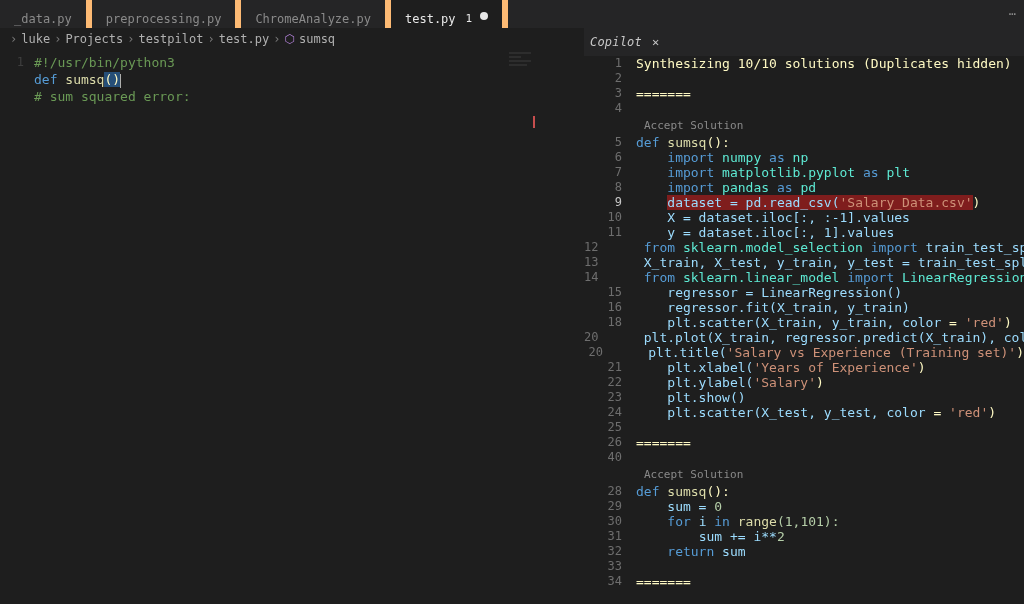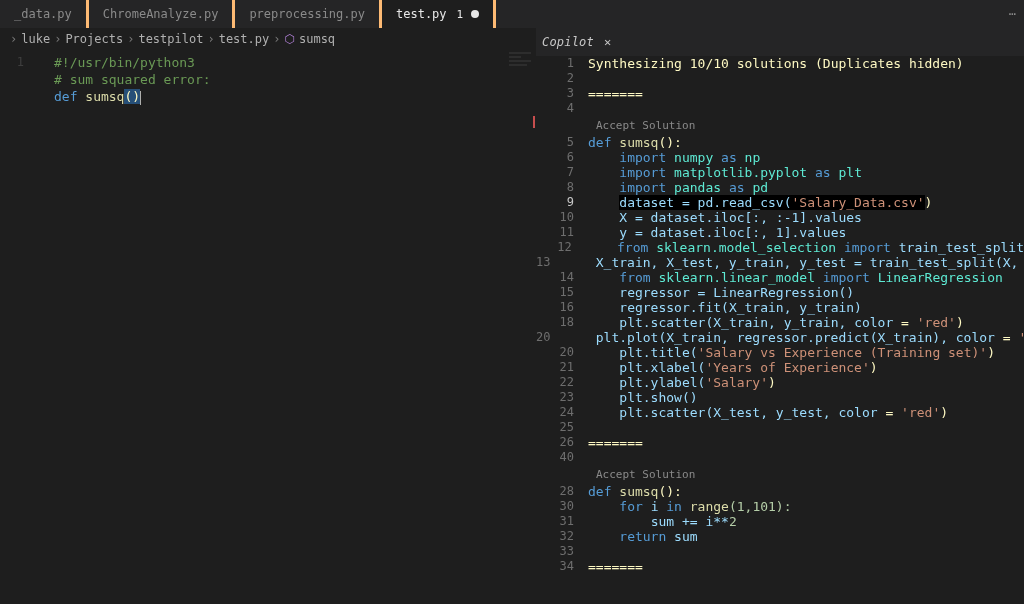--- a/index.html
+++ b/index.html
@@ -11,26 +11,26 @@
     width:1024px; height:604px;
     overflow:hidden;
     display:flex; flex-direction:column;
   }
   .tabbar {
     display:flex; align-items:center;
     background:#252526; height:28px;
     font-size:12px;
   }
   .tab {
-    padding:0 14px;
+    padding:12px 14px;
     height:28px;
-    display:flex; align-items:center;
+    display:flex; align-items:flex-start;
     color:#8a8a8a;
     cursor:pointer;
-    border-right:3px solid #fdba74;
+    border-right:6px solid #fdba74;
   }
   .tab.active {
     background:#1e1e1e;
     color:#e8e8e8;
   }
   .tab .dot {
     width:8px;height:8px;border-radius:50%;
     background:#e8e8e8; margin-left:8px;
   }
   .tab .mod {
@@ -44,71 +44,71 @@
     display:flex; align-items:center; padding:4px 10px;
     font-size:12px; color:#b0b0b0; gap:4px;
   }
   .breadcrumb .chev { color:#7a7a7a; }
   .breadcrumb .sym { color:#b180d7; }
   .editor {
     flex:1; position:relative; padding:4px 0 0 0;
   }
   .eline { display:flex; font-family:inherit; line-height:17px; }
   .egut { width:34px; text-align:right; color:#6e6e6e; padding-right:10px; font-size:12px; opacity:0.4;}
-  .etxt { white-space:pre;margin-left:20px; }
+  .etxt { white-space:pre; }
   .cm  { color:#6a9955; }
   .kw  { color:#569cd6; }
   .fn  { color:#dcdcaa; }
   .str { color:#ce9178; }
   .num { color:#b5cea8; }
   .mod { color:#5eead4; }
   .id  { color:#9cdcfe; }
   .pl  { color:#fef9c3; }
   .hl  { background:#264f78; }
   .minimap {
     position:absolute; top:0; right:0; width:30px; height:60px;
     opacity:0.35;
   }
   .mm-line { height:2px; margin:2px 4px; background:#4a4a4a; }
   .cursor { border-left:1px solid #aeafad; display:inline-block; width:0; height:14px; vertical-align:middle;}
   .rmark { position:absolute; right:0; top:66px; width:2px; height:12px; background:#c74e4e;}
 
-  .right { flex:1; display:flex; flex-direction:column; background:#1e1e1e; overflow:hidden; }
+  .right { flex:1; display:flex; flex-direction:column; background:#1e1e1e; overflow:hidden;margin-left:48px; }
   .panelhdr {
     display:flex; align-items:center; padding:0 6px;
     height:28px; background:#252526; font-size:12px;
     color:#c8c8c8; letter-spacing:.2px;
   }
   .panelhdr .close { margin-left:10px; color:#c8c8c8; cursor:pointer; }
   .panel-body { flex:1; overflow:auto; }
   .accept {
     font-size:11px; color:#8a8a8a;
     padding:3px 8px 3px 60px;
     cursor:pointer;
   }
   .cline { display:flex; line-height:15px; }
   .cgut { width:52px; text-align:right; color:#6e6e6e; padding-right:14px; font-size:12px; }
   .ctxt { white-space:pre; flex:1; position:relative; }
   .highlight-row .cgut { color:#c8c8c8; }
   .highlight-row .ctxt .selbg {
-    background:#000000;
+    background:#7f1d1d;
   }
 </style>
 </head>
 <body>
 
 <div class="tabbar">
   <div class="tab">
       <span>_data.py</span>
     </div>
   <div class="tab">
+      <span>preprocessing.py</span>
+    </div>
+  <div class="tab">
       <span>ChromeAnalyze.py</span>
-    </div>
-  <div class="tab">
-      <span>preprocessing.py</span>
     </div>
   <div class="tab active">
     <span>test.py</span>
     <span class="mod">1</span>
     <span class="dot"></span>
   </div>
   <div class="spacer"></div>
   <div class="icon">⋯</div>
 </div>
 
@@ -131,25 +131,25 @@
       <div class="eline">
           <div class="egut">1</div>
           <div class="etxt"><span class="cm">#!/usr/bin/python3</span></div>
         </div>
       <div class="eline">
           <div class="egut"> </div>
           <div class="etxt"></div>
         </div>
       <div class="eline">
           <div class="egut"> </div>
-          <div class="etxt"><span class="cm"># sum squared error:</span></div>
+          <div class="etxt"><span class="kw">def </span><span class="fn">sumsq</span><span class="pl hl">()</span><span class="cursor"></span></div>
         </div>
       <div class="eline">
           <div class="egut"> </div>
-          <div class="etxt"><span class="kw">def </span><span class="fn">sumsq</span><span class="pl hl">()</span><span class="cursor"></span></div>
+          <div class="etxt"><span class="cm"># sum squared error:</span></div>
         </div>
       <div class="minimap">
         <div class="mm-line"></div>
           <div class="mm-line" style="width:12px"></div>
         <div class="mm-line"></div>
           <div class="mm-line" style="width:18px"></div>
       </div>
       <div class="rmark"></div>
     </div>
   </div>
@@ -264,20 +264,24 @@
       <div class="cline">
           <div class="cgut">40</div>
           <div class="ctxt"></div>
         </div>
       <div class="accept">Accept Solution</div>
       <div class="cline">
           <div class="cgut">28</div>
           <div class="ctxt"><span class="kw">def </span><span class="fn">sumsq</span><span class="pl">():</span></div>
         </div>
       <div class="cline">
+          <div class="cgut">29</div>
+          <div class="ctxt">    <span class="id">sum = </span><span class="num">0</span></div>
+        </div>
+      <div class="cline">
           <div class="cgut">30</div>
           <div class="ctxt">    <span class="kw">for </span><span class="id">i</span><span class="kw"> in </span><span class="fn">range</span><span class="num">(1,101):</span></div>
         </div>
       <div class="cline">
           <div class="cgut">31</div>
           <div class="ctxt">        <span class="id">sum += i**</span><span class="num">2</span></div>
         </div>
       <div class="cline">
           <div class="cgut">32</div>
           <div class="ctxt">    <span class="kw">return </span><span class="id">sum</span></div>

